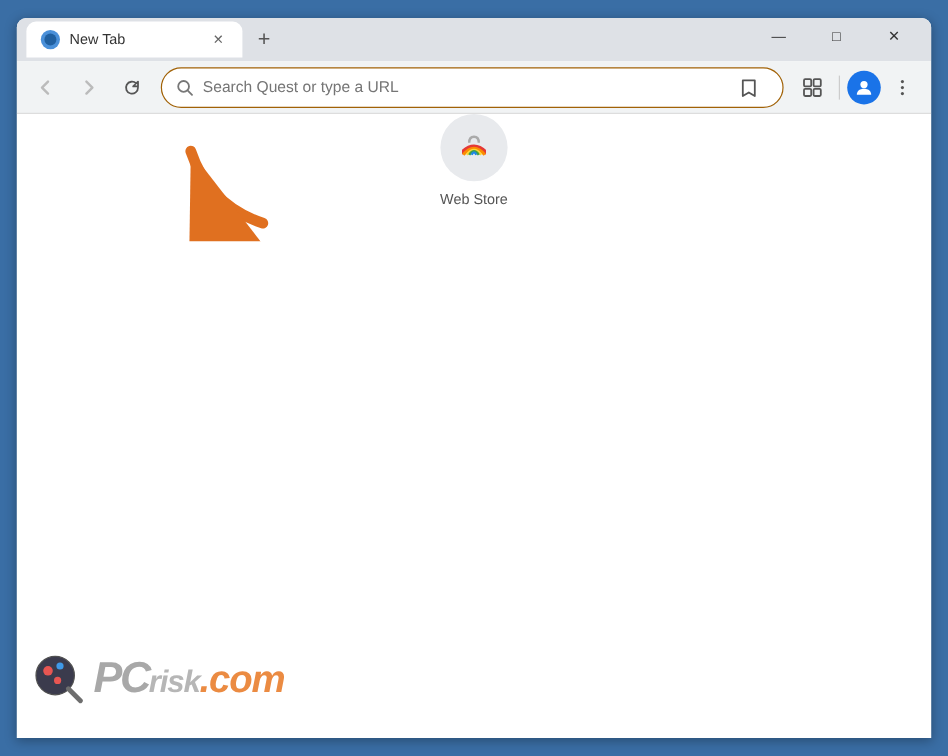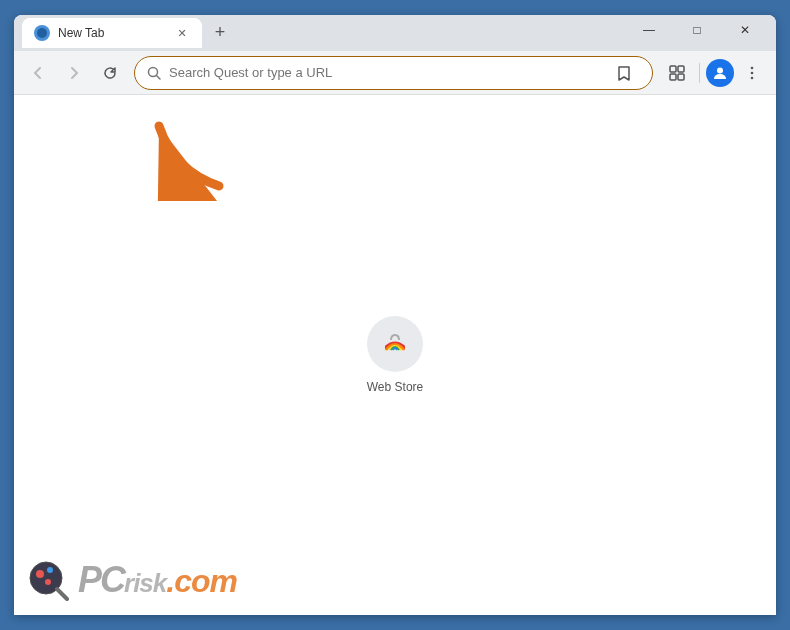--- a/index.html
+++ b/index.html
@@ -221,21 +221,21 @@
       margin: 0 4px;
     }
 
     
     .page-content {
       flex: 1;
       background: #fff;
       display: flex;
       flex-direction: column;
       align-items: center;
-      justify-content: center;
+      justify-content: flex-start;
       position: relative;
       overflow: hidden;
     }
 
     
     .arrow-annotation {
       position: absolute;
       top: 16px;
       left: 130px;
       pointer-events: none;
@@ -274,21 +274,21 @@
     }
 
     .shortcut-label {
       font-size: 12px;
       color: #555;
     }
 
     
     .watermark {
       position: absolute;
-      bottom: 13px;
+      bottom: 28px;
       left: 12px;
       display: flex;
       align-items: center;
       gap: 8px;
       opacity: 0.85;
     }
 
     .watermark-logo {
       width: 44px;
       height: 44px;

